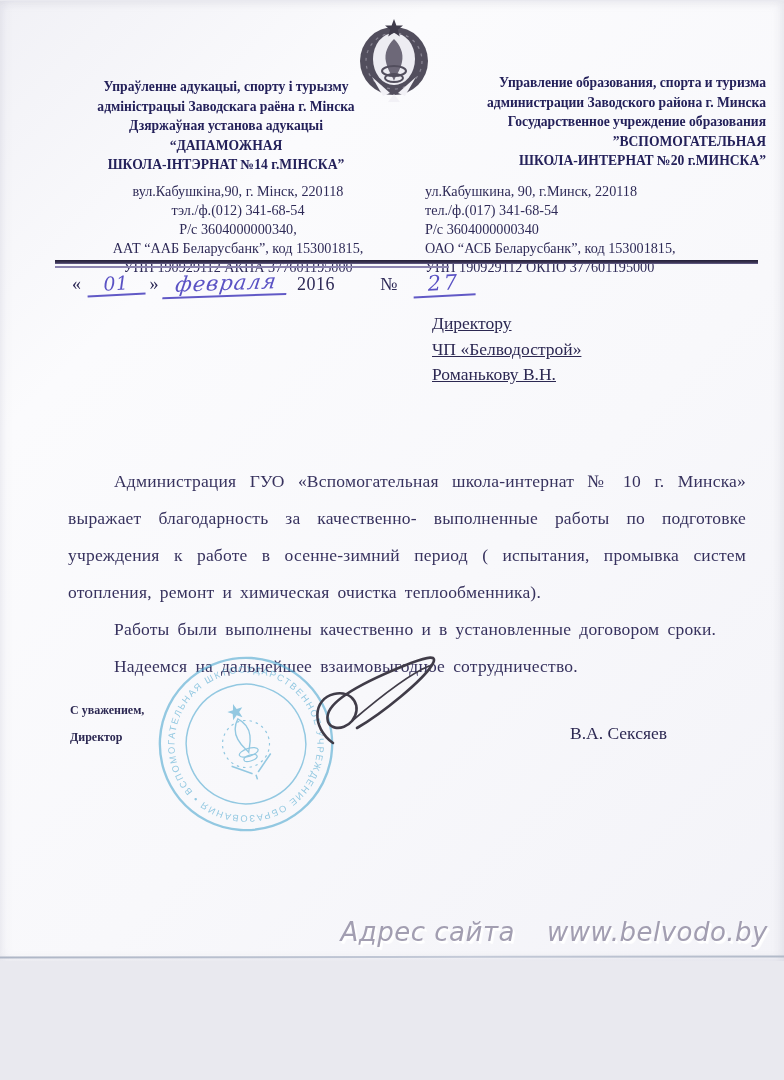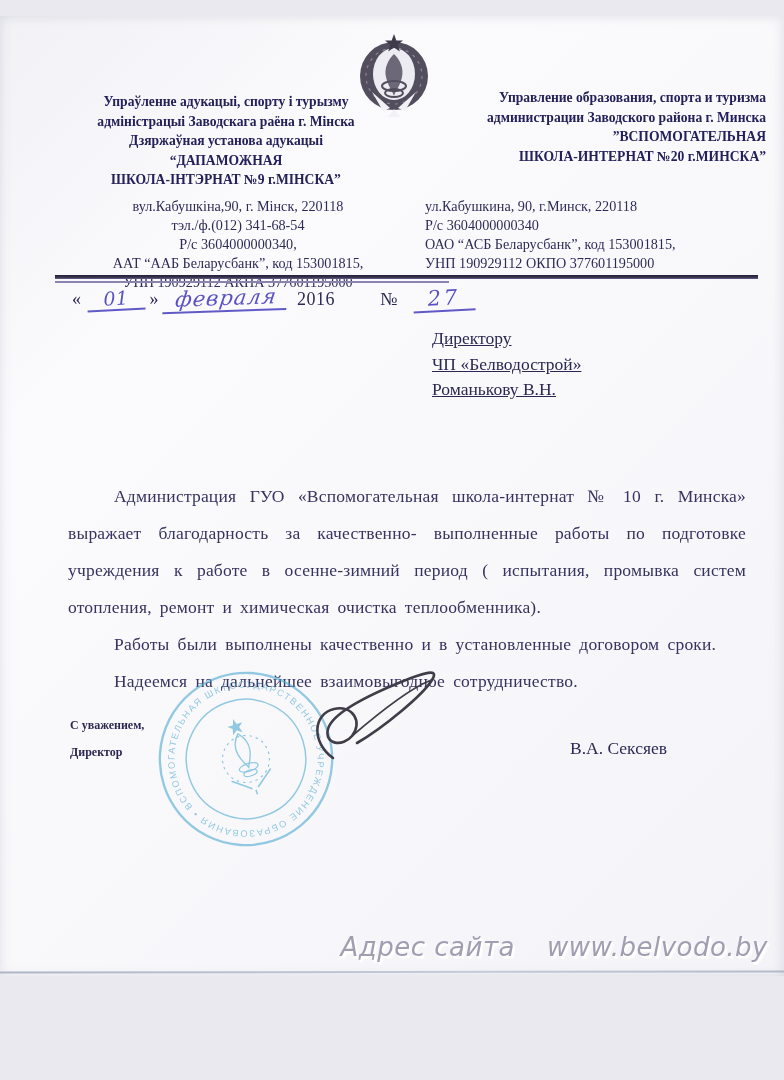--- a/index.html
+++ b/index.html
@@ -1,19 +1,19 @@
 <!DOCTYPE html>
 <html><head>
 <meta charset="utf-8">
 <style>
   html,body{margin:0;padding:0;background:#e9e9ef;}
   .page{
     position:relative;
     width:784px;height:960px;
-    margin:16px auto;
+    margin:1px auto;
     background:linear-gradient(135deg,#f1f1f6 0%,#fbfbfd 25%,#f8f8fb 60%,#f3f3f8 100%);
     box-shadow:inset -4px 2px 10px rgba(140,140,165,.14), inset 4px -2px 10px rgba(140,140,165,.10);
     font-family:"Liberation Serif","DejaVu Serif",serif;
     color:#2e2a57;
     overflow:hidden;
   }
   
   .emblem{position:absolute;left:344px;top:14px;width:100px;height:88px;}
   .org{position:absolute;text-align:center;font-weight:bold;font-size:13.6px;line-height:19.5px;color:#24215a;}
   .org.left{left:50px;top:76px;width:352px;}
@@ -62,38 +62,40 @@
     <path d="M72 62 L54 78 L61 81 Z" fill="#f2f1f6"></path>
     <path d="M50 79 L44 87 L56 87 Z" fill="#f2f1f6"></path>
     <polygon points="50,4 52.4,10.5 59,10.5 53.8,14.8 55.8,21.5 50,17.5 44.2,21.5 46.2,14.8 41,10.5 47.6,10.5" fill="#3f3b4b"></polygon>
   </svg>
 
   <div class="org left">
     <div>Упраўленне адукацыі, спорту і турызму</div>
     <div>адміністрацыі Заводскага раёна г. Мінска</div>
     <div>Дзяржаўная установа адукацыі</div>
     <div>“ДАПАМОЖНАЯ</div>
-    <div>ШКОЛА-ІНТЭРНАТ №9 г.МІНСКА”</div>
+    <div>ШКОЛА-ІНТЭРНАТ №14 г.МІНСКА”</div>
   </div>
   <div class="org right">
     <div>Управление образования, спорта и туризма</div>
     <div>администрации Заводского района г. Минска</div>
+    <div>Государственное учреждение образования</div>
     <div>”ВСПОМОГАТЕЛЬНАЯ</div>
     <div>ШКОЛА-ИНТЕРНАТ №20 г.МИНСКА”</div>
   </div>
 
   <div class="addr left">
     <div>вул.Кабушкіна,90, г. Мінск, 220118</div>
     <div>тэл./ф.(012) 341-68-54</div>
     <div>Р/с 3604000000340,</div>
     <div>ААТ “ААБ Беларусбанк”, код 153001815,</div>
     <div>УНП 190929112   АКПА 377601195000</div>
   </div>
   <div class="addr right">
     <div>ул.Кабушкина, 90, г.Минск, 220118</div>
+    <div>тел./ф.(017) 341-68-54</div>
     <div>Р/с 3604000000340</div>
     <div>ОАО “АСБ Беларусбанк”, код 153001815,</div>
     <div>УНП 190929112   ОКПО  377601195000</div>
   </div>
 
   <div class="rule"></div>
 
   <div class="dateline">
     <span>«</span>
     <span class="hw day">01</span>

